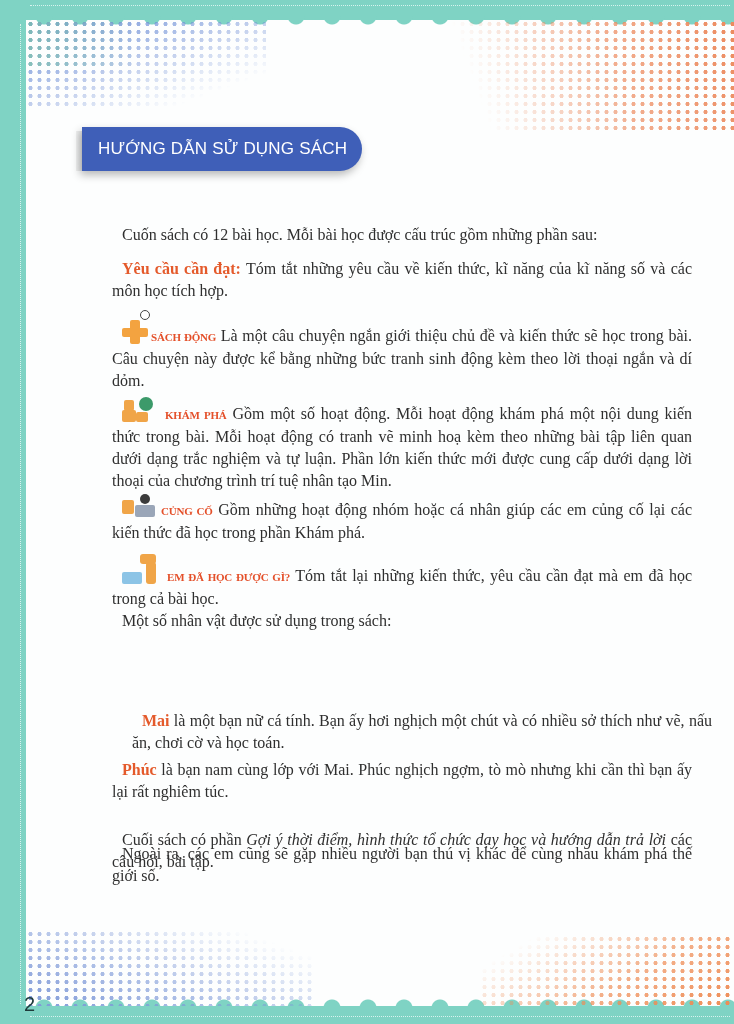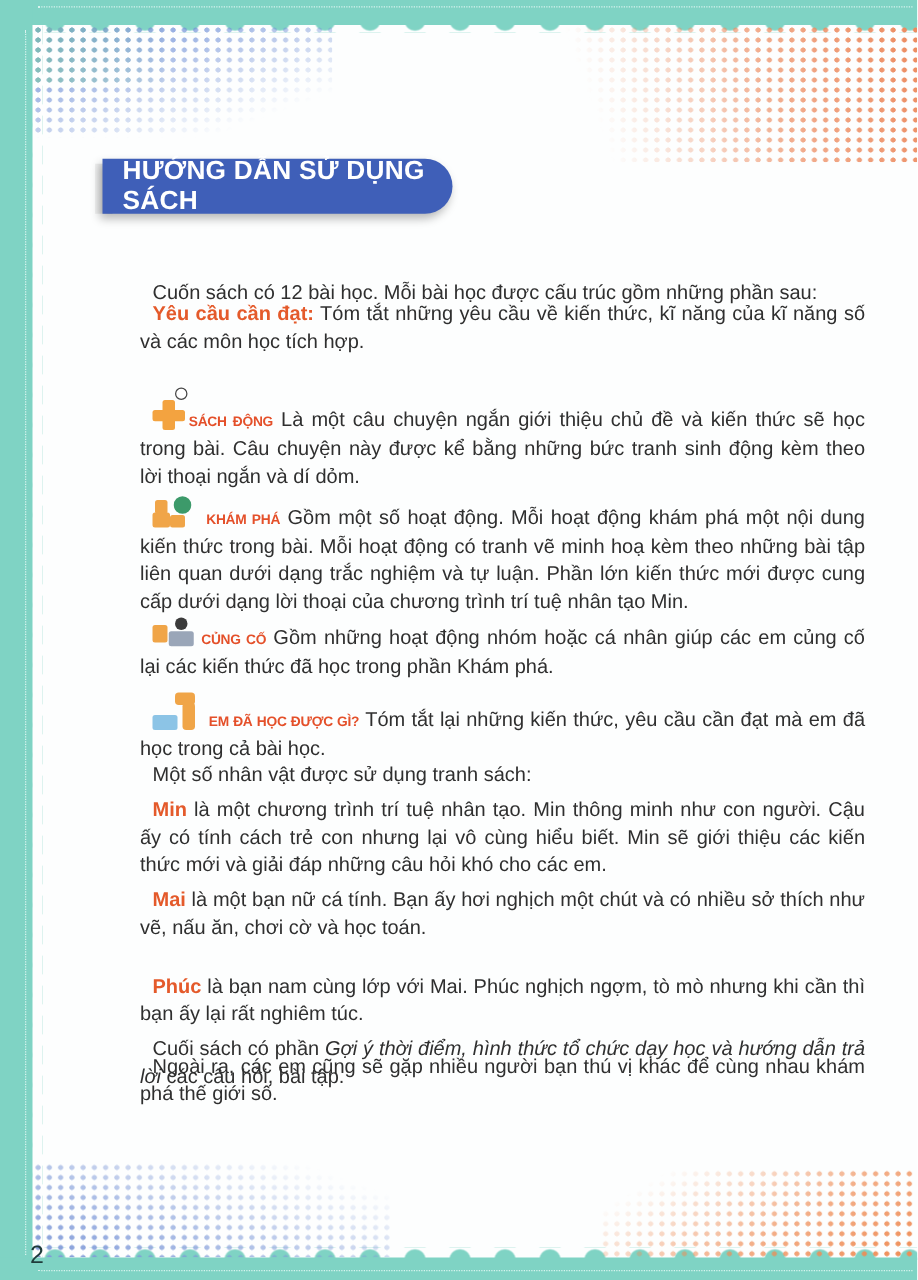--- a/index.html
+++ b/index.html
@@ -48,22 +48,22 @@
       background-image: radial-gradient(circle, #ee8c55 1.8px, transparent 2.3px);
       background-size: 9px 8px;
       -webkit-mask-image: linear-gradient(330deg, rgba(0,0,0,1) 0%, rgba(0,0,0,0.7) 40%, rgba(0,0,0,0) 85%);
       mask-image: linear-gradient(330deg, rgba(0,0,0,1) 0%, rgba(0,0,0,0.7) 40%, rgba(0,0,0,0) 85%); }
 
     
     .banner { position: absolute; left: 82px; top: 127px; height: 44px; width: 280px;
       background: #3f5fb8; border-radius: 0 22px 22px 0; box-shadow: -2px 4px 8px rgba(0,0,0,0.28);
       display: flex; align-items: center; padding-left: 16px; }
     .banner-shade { position: absolute; left: 76px; top: 131px; width: 14px; height: 40px; background: linear-gradient(90deg, rgba(0,0,0,0.05), rgba(0,0,0,0.2)); }
-    .banner-title { color: #ffffff; font-family: "Liberation Sans", sans-serif; font-weight: bold; font-size: 21px; letter-spacing: 0.2px; }
-    .block { position: absolute; left: 112px; width: 580px; font-family: Liberation Sans, sans-serif; font-size: 16px; line-height: 22px; color: #2f2f2f; text-align: justify; }
+    .banner-title { color: #ffffff; font-family: "Liberation Sans", sans-serif; font-weight: normal; font-size: 17px; letter-spacing: 0.2px; }
+    .block { position: absolute; left: 112px; width: 580px; font-family: Liberation Serif, serif; font-size: 16px; line-height: 22px; color: #2f2f2f; text-align: justify; }
     .red { color: #e45a2b; font-weight: bold; }
     .tag { color: #e4502a; font-weight: bold; font-size: 11px; letter-spacing: -0.2px; }
     .ital { font-style: italic; }
 
     .icon { display: inline-block; position: relative; vertical-align: -3px; margin-right: 3px; }
     .ic-khoidong { width: 26px; height: 26px; }
     .ic-khoidong .v { position: absolute; left: 8px; top: 2px; width: 10px; height: 24px; background: #f3a340; border-radius: 2px; }
     .ic-khoidong .h { position: absolute; left: 0; top: 10px; width: 26px; height: 9px; background: #f3a340; border-radius: 2px; }
     .ic-khoidong .clock { position: absolute; left: 18px; top: -8px; width: 10px; height: 10px; border: 1.5px solid #444; border-radius: 50%; background: #fff; }
     .ic-khampha { width: 40px; height: 22px; }
@@ -105,53 +105,50 @@
 
   <div class="banner-shade"></div>
   <div class="banner">
     <span class="banner-title">HƯỚNG DẪN SỬ DỤNG SÁCH</span>
   </div>
 
   <div class="block" style="top:224px; left:122px; width:570px;">
     <span>Cuốn sách có 12 bài học. Mỗi bài học được cấu trúc gồm những phần sau:</span>
   </div>
 
-  <div class="block" style="top:241px; text-indent:10px;">
+  <div class="block" style="top:258px; text-indent:10px;">
     <span class="red">Yêu cầu cần đạt:</span><span> Tóm tắt những yêu cầu về kiến thức, kĩ năng của kĩ năng số và các môn học tích hợp.</span>
   </div>
 
   <div class="block" style="top:318px; text-indent:10px;">
     <span class="icon ic-khoidong"><span class="v"></span><span class="h"></span><span class="clock"></span></span><span class="tag">SÁCH ĐỘNG</span><span> Là một câu chuyện ngắn giới thiệu chủ đề và kiến thức sẽ học trong bài. Câu chuyện này được kể bằng những bức tranh sinh động kèm theo lời thoại ngắn và dí dỏm.</span>
   </div>
 
   <div class="block" style="top:400px; text-indent:10px;">
     <span class="icon ic-khampha"><span class="b1"></span><span class="b2"></span><span class="b3"></span><span class="globe"></span></span><span class="tag">KHÁM PHÁ</span><span> Gồm một số hoạt động. Mỗi hoạt động khám phá một nội dung kiến thức trong bài. Mỗi hoạt động có tranh vẽ minh hoạ kèm theo những bài tập liên quan dưới dạng trắc nghiệm và tự luận. Phần lớn kiến thức mới được cung cấp dưới dạng lời thoại của chương trình trí tuệ nhân tạo Min.</span>
   </div>
 
   <div class="block" style="top:560px; text-indent:10px;">
     <span class="icon ic-emdahoc"><span class="lap"></span><span class="w1"></span><span class="w2"></span></span><span class="tag">EM ĐÃ HỌC ĐƯỢC GÌ?</span><span> Tóm tắt lại những kiến thức, yêu cầu cần đạt mà em đã học trong cả bài học.</span>
   </div>
 
   <div class="block" style="top:496px; text-indent:10px;">
     <span class="icon ic-cungco"><span class="b1"></span><span class="head"></span><span class="lap"></span></span><span class="tag">CỦNG CỐ</span><span> Gồm những hoạt động nhóm hoặc cá nhân giúp các em củng cố lại các kiến thức đã học trong phần Khám phá.</span>
   </div>
 
   <div class="block" style="top:610px; text-indent:10px;">
-    <span>Một số nhân vật được sử dụng tranh sách:</span>
+    <span>Một số nhân vật được sử dụng trong sách:</span>
   </div>
 
-  <div class="block" style="top:638px; text-indent:10px;">
-    <span class="red">Min</span><span> là một chương trình trí tuệ nhân tạo. Min thông minh như con người. Cậu ấy có tính cách trẻ con nhưng lại vô cùng hiểu biết. Min sẽ giới thiệu các kiến thức mới và giải đáp những câu hỏi khó cho các em.</span>
-  </div>
 
-  <div class="block" style="top:710px; text-indent:10px;">
+  <div class="block" style="top:710px; text-indent:10px;margin-left:20px;">
     <span class="red">Mai</span><span> là một bạn nữ cá tính. Bạn ấy hơi nghịch một chút và có nhiều sở thích như vẽ, nấu ăn, chơi cờ và học toán.</span>
   </div>
 
-  <div class="block" style="top:759px; text-indent:10px;margin-top:20px;">
+  <div class="block" style="top:759px; text-indent:10px;">
     <span class="red">Phúc</span><span> là bạn nam cùng lớp với Mai. Phúc nghịch ngợm, tò mò nhưng khi cần thì bạn ấy lại rất nghiêm túc.</span>
   </div>
 
   <div class="block" style="top:807px; text-indent:10px;margin-top:36px;">
     <span>Ngoài ra, các em cũng sẽ gặp nhiều người bạn thú vị khác để cùng nhau khám phá thế giới số.</span>
   </div>
 
   <div class="block" style="top:829px; text-indent:10px;">
     <span>Cuối sách có phần </span><span class="ital">Gợi ý thời điểm, hình thức tổ chức dạy học và hướng dẫn trả lời</span><span> các câu hỏi, bài tập.</span>
   </div>

